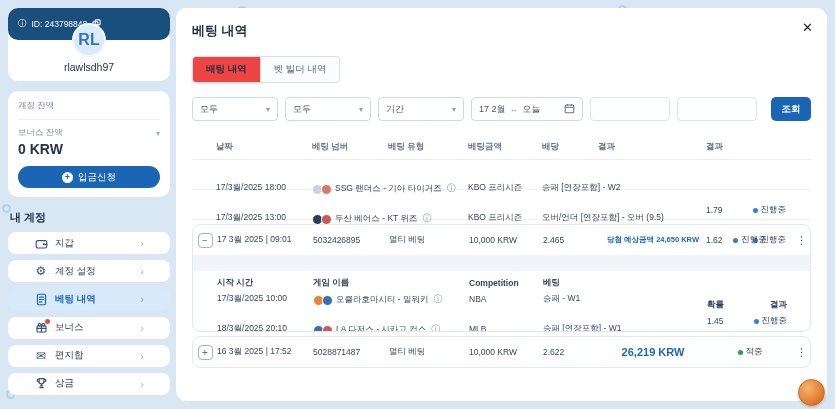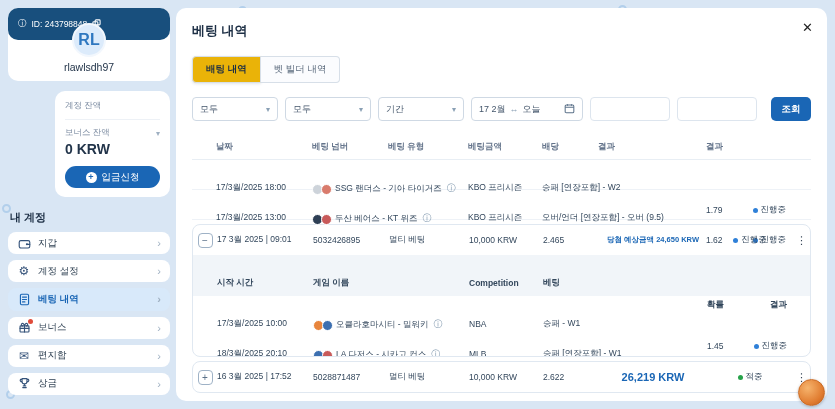--- a/index.html
+++ b/index.html
@@ -13,45 +13,45 @@
   }
   .decor{position:absolute;width:9px;height:9px;border:2px solid #5a9bd8;border-radius:50%;opacity:.3;}
 
   
   .sidebar{position:absolute;left:8px;top:8px;width:162px;bottom:8px;display:flex;flex-direction:column;}
   .card{background:#fff;border-radius:10px;}
   .user-card{padding-bottom:8px;text-align:center;}
   .id-band{background:#184f7d;border-radius:10px;height:32px;display:flex;align-items:center;gap:5px;padding:0 10px;color:#fff;font-size:8.5px;}
   .avatar{width:34px;height:34px;border-radius:50%;background:#dcebfb;border:2px solid #f2f7fd;color:#2e77c0;font-weight:bold;font-size:16px;display:flex;align-items:center;justify-content:center;margin:-17px auto 4px;position:relative;z-index:2;}
   .username{font-size:10.5px;font-weight:normal;color:#1d2f45;}
-  .balance-card{margin-top:10px;padding:9px 10px;margin-left:47px;}
+  .balance-card{margin-top:10px;padding:9px 10px;}
   .bal-label{font-size:8.5px;color:#7a8aa0;display:flex;align-items:center;}
   .bal-label .chev{margin-left:auto;color:#9fb0c2;font-size:8px;cursor:pointer;}
   .bal-value{font-size:13px;font-weight:bold;color:#1a66b5;margin-top:2px;}
   .bal-value2{font-size:14px;font-weight:bold;color:#22344a;margin-top:2px;}
   .hr{border-top:1px solid #edf1f6;margin:7px 0;}
   .deposit-btn{margin-top:9px;width:100%;height:22px;border:none;background:#1a66b5;color:#fff;border-radius:12px;font-size:9.5px;display:flex;align-items:center;justify-content:center;gap:5px;cursor:pointer;font-family:inherit;}
   .plus-circ{width:11px;height:11px;border-radius:50%;background:#fff;color:#1a66b5;font-size:9px;font-weight:bold;line-height:11px;text-align:center;}
   .section-title{margin:13px 2px 7px;font-size:11px;font-weight:bold;color:#1d2f45;}
-  .menu-item{background:#fff;border-radius:8px;height:27px;margin-bottom:6px;display:flex;align-items:center;gap:7px;padding:0 9px;font-size:9.5px;color:#2c3e50;cursor:pointer;}
+  .menu-item{background:#fff;border-radius:8px;height:27px;margin-bottom:6px;display:flex;align-items:center;gap:7px;padding:0 26px;font-size:9.5px;color:#2c3e50;cursor:pointer;}
   .menu-item.active{background:#d8e9fa;color:#1a66b5;font-weight:bold;}
   .menu-item .mi{width:14px;height:14px;display:flex;align-items:center;justify-content:center;color:#35537a;position:relative;flex:0 0 14px;}
   .menu-item.active .mi{color:#1a66b5;}
   .menu-item .chevr{margin-left:auto;color:#9fb0c2;font-size:11px;}
   .badge-dot{position:absolute;top:-2px;right:-2px;width:5px;height:5px;border-radius:50%;background:#e04b3a;}
   .mi svg{width:13px;height:13px;stroke:currentColor;fill:none;stroke-width:1.4;stroke-linecap:round;stroke-linejoin:round;}
   .copy-ic svg{width:9px;height:9px;stroke:#fff;fill:none;stroke-width:1.2;}
 
   
   .main{position:absolute;left:176px;top:8px;right:8px;bottom:8px;background:#fff;border-radius:10px;padding:14px 16px;}
   .main-title{font-size:13px;font-weight:bold;color:#1d2f45;}
   .close-btn{position:absolute;top:12px;right:14px;font-size:13px;color:#222;cursor:pointer;background:none;border:none;font-family:inherit;}
   .tabs{margin-top:16px;display:flex;}
   .tab{padding:6px 13px;font-size:9.5px;border:1px solid #d7dfe8;background:#fbfcfe;color:#5c6b7d;cursor:pointer;}
-  .tab.active{background:#eab308;color:#1d2f45;font-weight:bold;border-radius:4px 0 0 4px;box-shadow:0 1px 3px rgba(20,50,90,.12);}
+  .tab.active{background:#ef4444;color:#1d2f45;font-weight:bold;border-radius:4px 0 0 4px;box-shadow:0 1px 3px rgba(20,50,90,.12);}
   .tab.inactive{border-left:none;border-radius:0 4px 4px 0;}
   .filters{margin-top:14px;display:flex;gap:7px;align-items:center;}
   .sel{width:86px;height:24px;border:1px solid #cfd9e4;border-radius:4px;display:flex;align-items:center;padding:0 7px;font-size:9px;color:#44566b;cursor:pointer;background:#fff;}
   .sel .chev{margin-left:auto;color:#8aa0b5;font-size:8px;}
   .datebox{width:112px;height:24px;border:1px solid #cfd9e4;border-radius:4px;display:flex;align-items:center;gap:4px;padding:0 7px;font-size:9px;color:#44566b;cursor:pointer;background:#fff;}
   .datebox .cal{margin-left:auto;}
   .datebox svg{width:11px;height:11px;stroke:#5b7189;fill:none;stroke-width:1.3;}
   .fin{width:80px;height:24px;border:1px solid #dde5ee;border-radius:4px;font-size:9px;padding:0 7px;color:#44566b;font-family:inherit;background:#fff;}
   .search-btn{margin-left:auto;width:40px;height:24px;background:#1a66b5;color:#fff;border:none;border-radius:5px;font-size:9.5px;font-weight:bold;cursor:pointer;font-family:inherit;}
 
@@ -68,21 +68,21 @@
   .c6{grid-column:6;}
   .c67{grid-column:6 / span 2;white-space:nowrap;overflow:hidden;}
   .c7{grid-column:7;white-space:nowrap;font-size:7.5px;}
   .c8{grid-column:8;display:flex;align-items:center;}
   .c8.split{justify-content:space-between;padding-right:6px;margin-top:44px;}
   .c8.center{justify-content:center;gap:4px;}
   .c9{grid-column:9;display:flex;justify-content:center;}
   .rrow{height:30px;border-bottom:1px solid #eef2f7;}
   .group{border:1px solid #e0e8f1;border-radius:8px;margin:4px 0;overflow:hidden;}
   .group .rrow{border-bottom:none;}
-  .legs-head{background:#f1f5f9;height:41px;font-weight:bold;color:#33475c;}
+  .legs-head{background:#f1f5f9;height:16px;font-weight:bold;color:#33475c;}
   .expander{width:15px;height:15px;border:1px solid #9fb2c6;border-radius:4px;color:#5b7189;font-size:10px;line-height:13px;text-align:center;cursor:pointer;background:#fff;}
   .kebab{font-size:11px;color:#374657;cursor:pointer;letter-spacing:0;}
   .logo{width:11px;height:11px;border-radius:50%;border:1px solid #fff;display:inline-block;flex:0 0 11px;}
   .logo+.logo{margin-left:-5px;}
   .info-ic{color:#7f97ad;font-size:9px;cursor:pointer;margin-left:2px;}
   .dot{width:5px;height:5px;border-radius:50%;display:inline-block;margin-right:3px;flex:0 0 5px;}
   .dot.prog{background:#2f80d8;}
   .dot.won{background:#27a24a;}
   .status{display:flex;align-items:center;}
   .blue-strong{color:#1a66b5;font-weight:bold;text-align:center;}

